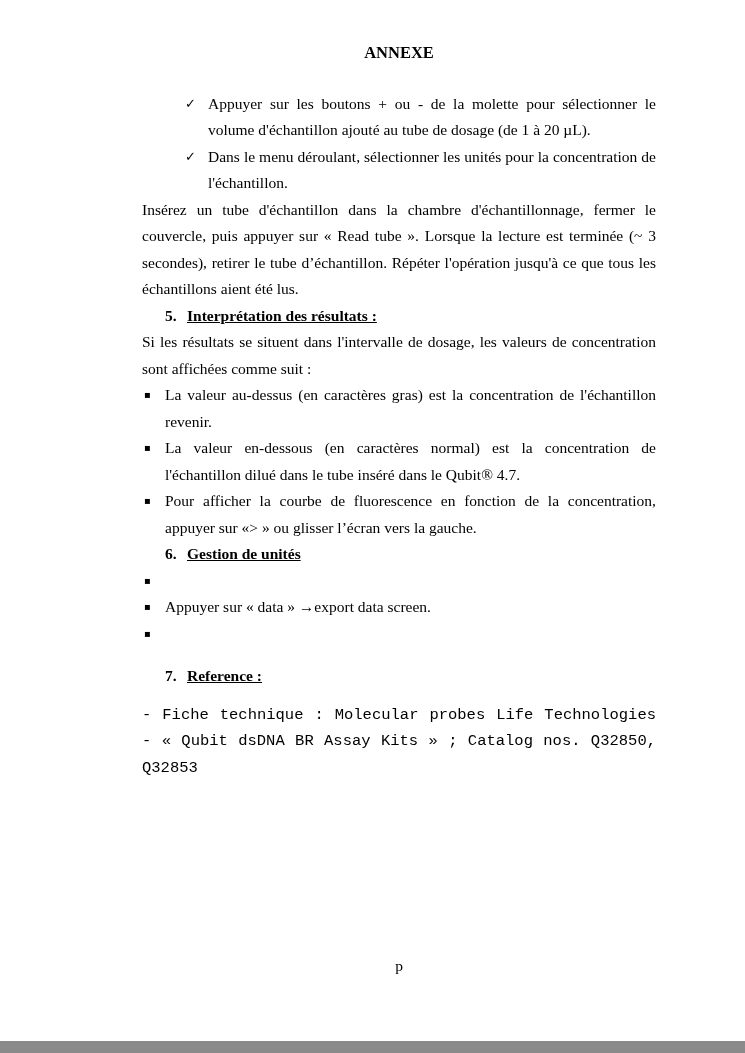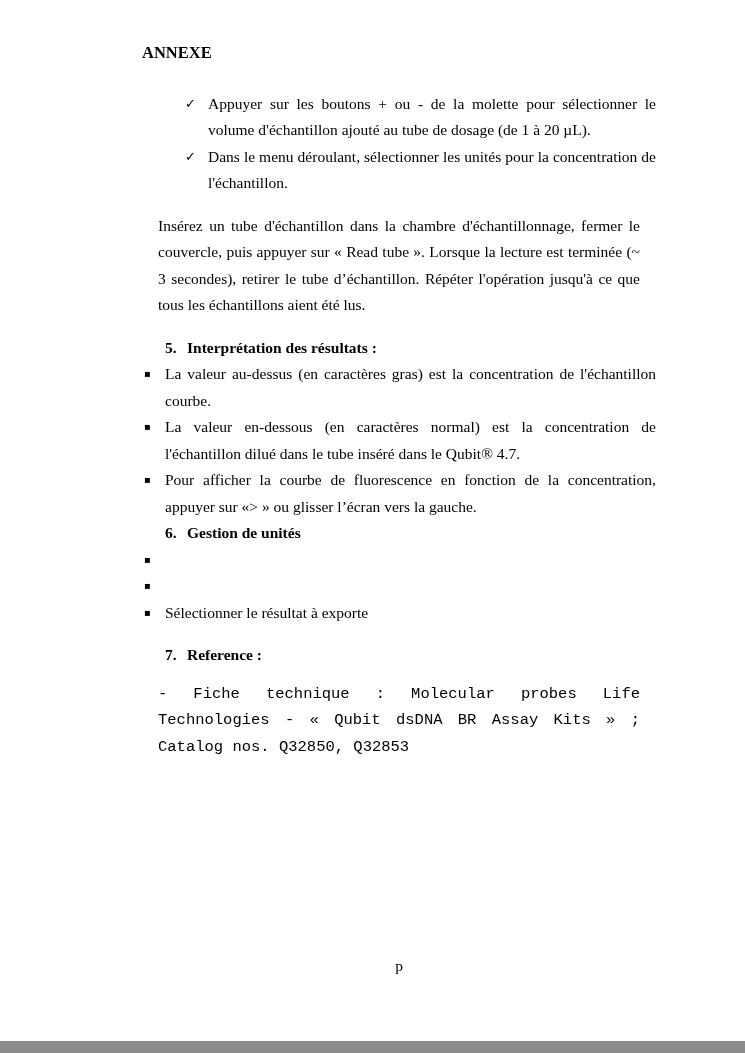--- a/index.html
+++ b/index.html
@@ -14,27 +14,27 @@
     height: 1041px;
     margin: 0 auto;
     background: #ffffff;
     box-sizing: border-box;
     padding: 40px 89px 0 142px;
     color: #000000;
     font-size: 15.5px;
     line-height: 26.5px;
   }
   .doc-header {
-    text-align: left;
+    text-align: center;
     font-weight: bold;
     font-size: 16.5px;
     margin-bottom: 24px;
   }
   .para {
-    margin: 16px;
+    margin: 0;
     text-align: justify;
   }
   .check-item {
     display: flex;
     margin-left: 43px;
   }
   .check-item .marker {
     flex: none;
     width: 23px;
     font-family: "DejaVu Sans", sans-serif;
@@ -59,20 +59,21 @@
   .section-heading {
     display: flex;
     margin-left: 23px;
     font-weight: bold;
   }
   .section-heading .number {
     flex: none;
     width: 22px;
   }
   .section-heading .title {
+    text-decoration: underline;
   }
   .spacer-before-7 { margin-top: 16px; }
   .spacer-before-ref { margin-top: 12px; font-family: Liberation Mono, monospace; }
   .page-footer {
     position: absolute;
     left: 142px;
     right: 89px;
     bottom: 62px;
     text-align: center;
   }
@@ -94,24 +95,25 @@
     <span class="text">Dans le menu déroulant, sélectionner les unités pour la concentration de l'échantillon.</span>
   </div>
 
   <p class="para">Insérez un tube d'échantillon dans la chambre d'échantillonnage, fermer le couvercle, puis appuyer sur « Read tube ». Lorsque la lecture est terminée (~ 3 secondes), retirer le tube d’échantillon. Répéter l'opération jusqu'à ce que tous les échantillons aient été lus.</p>
 
   <div class="section-heading">
     <span class="number">5.</span>
     <span class="title">Interprétation des résultats :</span>
   </div>
 
+  <p class="para">Si les résultats se situent dans l'intervalle de dosage, les valeurs de concentration sont affichées comme suit :</p>
 
   <div class="square-item">
     <span class="marker">▪</span>
-    <span class="text">La valeur au-dessus (en caractères gras) est la concentration de l'échantillon courbe.</span>
+    <span class="text">La valeur au-dessus (en caractères gras) est la concentration de l'échantillon revenir.</span>
   </div>
 
   <div class="square-item">
     <span class="marker">▪</span>
     <span class="text">La valeur en-dessous (en caractères normal) est la concentration de l'échantillon dilué dans le tube inséré dans le Qubit® 4.7.</span>
   </div>
 
   <div class="square-item">
     <span class="marker">▪</span>
     <span class="text">Pour afficher la courbe de fluorescence en fonction de la concentration, appuyer sur «&gt; » ou glisser l’écran vers la gauche.</span>
@@ -122,25 +124,25 @@
     <span class="number">6.</span>
     <span class="title">Gestion de unités</span>
   </div>
 
   <div class="square-item">
     <span class="marker">▪</span>
   </div>
 
   <div class="square-item">
     <span class="marker">▪</span>
+    <span class="text">Appuyer sur « data » →export data screen.</span>
   </div>
 
   <div class="square-item">
     <span class="marker">▪</span>
-    <span class="text">Sélectionner le résultat à exporte</span>
   </div>
 
   <div class="section-heading spacer-before-7">
     <span class="number">7.</span>
     <span class="title">Reference :</span>
   </div>
 
   <p class="para spacer-before-ref">- Fiche technique : Molecular probes Life Technologies - « Qubit dsDNA BR Assay Kits » ; Catalog nos. Q32850, Q32853</p>
 
   <div class="page-footer">p</div>

